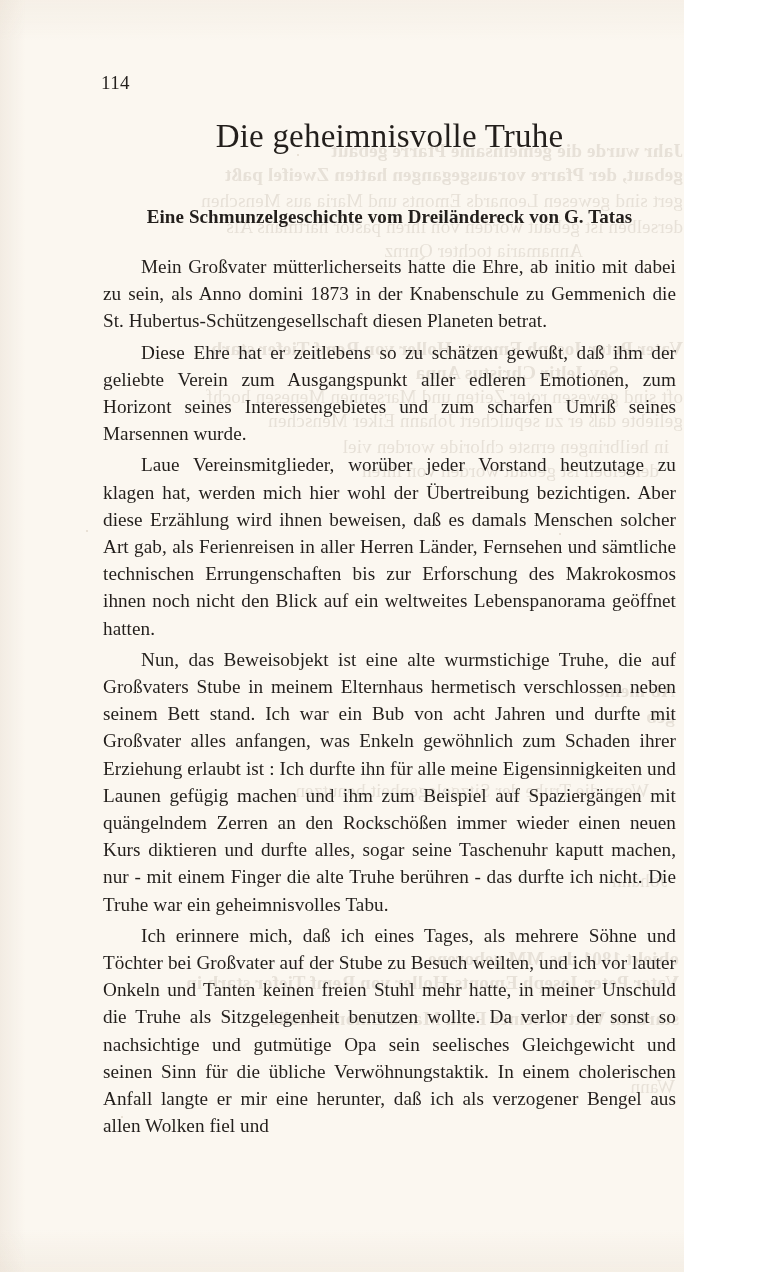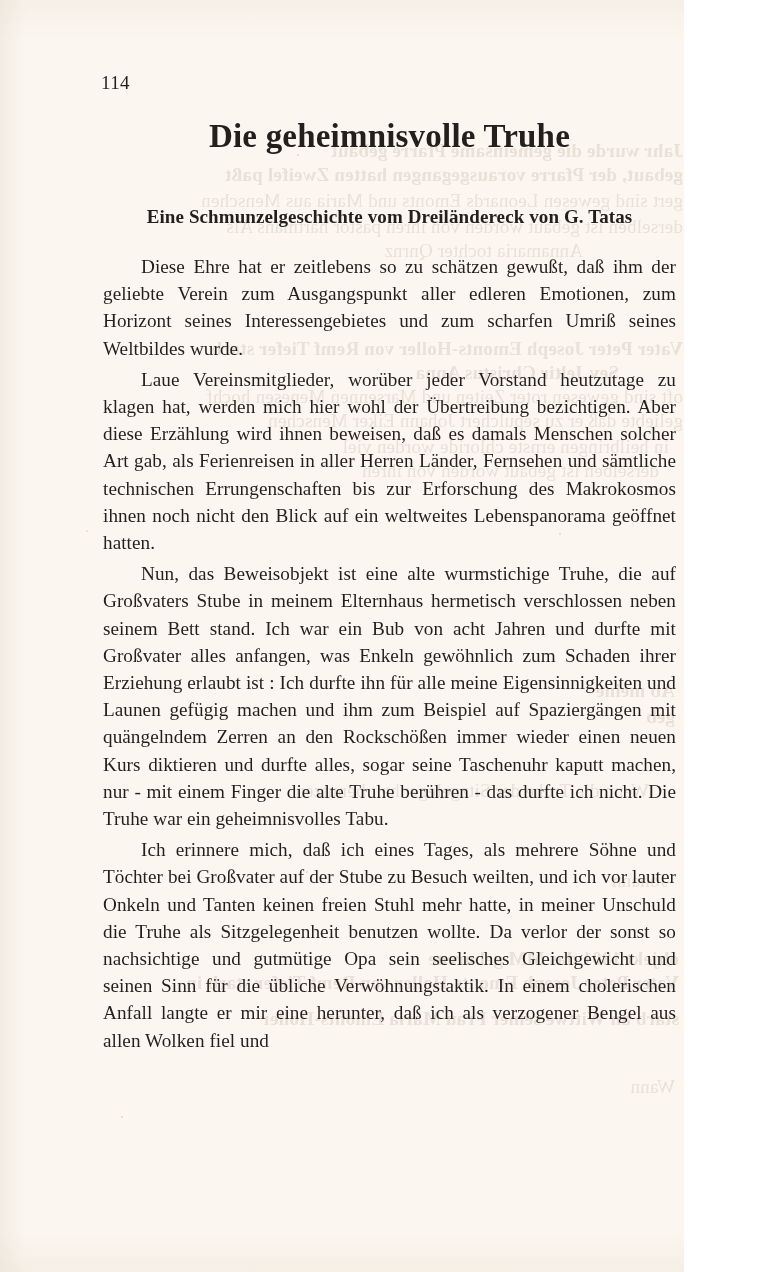--- a/index.html
+++ b/index.html
@@ -81,21 +81,21 @@
     letter-spacing: .4px;
   }
 
   .title {
     position: absolute;
     left: 0;
     top: 96px;
     width: 779px;
     text-align: center;
     font-size: 33px;
-    font-weight: 700;
+    font-weight: 400;
     letter-spacing: .2px;
     padding-left: 0;
     box-sizing: border-box;
   }
 
   .byline {
     position: absolute;
     left: 103px;
     top: 206px;
     width: 573px;
@@ -164,21 +164,22 @@
 
   <div class="content">
 
     <div class="folio">114</div>
 
     <h1 class="title">Die geheimnisvolle Truhe</h1>
 
     <div class="byline">Eine Schmunzelgeschichte vom Dreiländereck von G. Tatas</div>
 
     <div class="body">
-        <p>Diese Ehre hat er zeitlebens so zu schätzen gewußt, daß ihm der geliebte Verein zum Ausgangspunkt aller edleren Emotionen, zum Horizont seines Interessengebietes und zum scharfen Umriß seines Weltbildes wurde.</p>
+        <p>Mein Großvater mütterlicherseits hatte die Ehre, ab initio mit dabei zu sein, als Anno domini 1873 in der Knabenschule zu Gemmenich die St. Hubertus-Schützengesellschaft diesen Planeten betrat.</p>
+        <p>Diese Ehre hat er zeitlebens so zu schätzen gewußt, daß ihm der geliebte Verein zum Ausgangspunkt aller edleren Emotionen, zum Horizont seines Interessengebietes und zum scharfen Umriß seines Marsennen wurde.</p>
         <p>Laue Vereinsmitglieder, worüber jeder Vorstand heutzutage zu klagen hat, werden mich hier wohl der Übertreibung bezichtigen. Aber diese Erzählung wird ihnen beweisen, daß es damals Menschen solcher Art gab, als Ferienreisen in aller Herren Länder, Fernsehen und sämtliche technischen Errungenschaften bis zur Erforschung des Makrokosmos ihnen noch nicht den Blick auf ein weltweites Lebenspanorama geöffnet hatten.</p>
         <p>Nun, das Beweisobjekt ist eine alte wurmstichige Truhe, die auf Großvaters Stube in meinem Elternhaus hermetisch verschlossen neben seinem Bett stand. Ich war ein Bub von acht Jahren und durfte mit Großvater alles anfangen, was Enkeln gewöhnlich zum Schaden ihrer Erziehung erlaubt ist : Ich durfte ihn für alle meine Eigensinnigkeiten und Launen gefügig machen und ihm zum Beispiel auf Spaziergängen mit quängelndem Zerren an den Rockschößen immer wieder einen neuen Kurs diktieren und durfte alles, sogar seine Taschenuhr kaputt machen, nur - mit einem Finger die alte Truhe berühren - das durfte ich nicht. Die Truhe war ein geheimnisvolles Tabu.</p>
         <p>Ich erinnere mich, daß ich eines Tages, als mehrere Söhne und Töchter bei Großvater auf der Stube zu Besuch weilten, und ich vor lauter Onkeln und Tanten keinen freien Stuhl mehr hatte, in meiner Unschuld die Truhe als Sitzgelegenheit benutzen wollte. Da verlor der sonst so nachsichtige und gutmütige Opa sein seelisches Gleichgewicht und seinen Sinn für die übliche Verwöhnungstaktik. In einem cholerischen Anfall langte er mir eine herunter, daß ich als verzogener Bengel aus allen Wolken fiel und</p>
       </div>
 
   </div>
 
   <div class="paper-tint"></div>
 </div>
 

